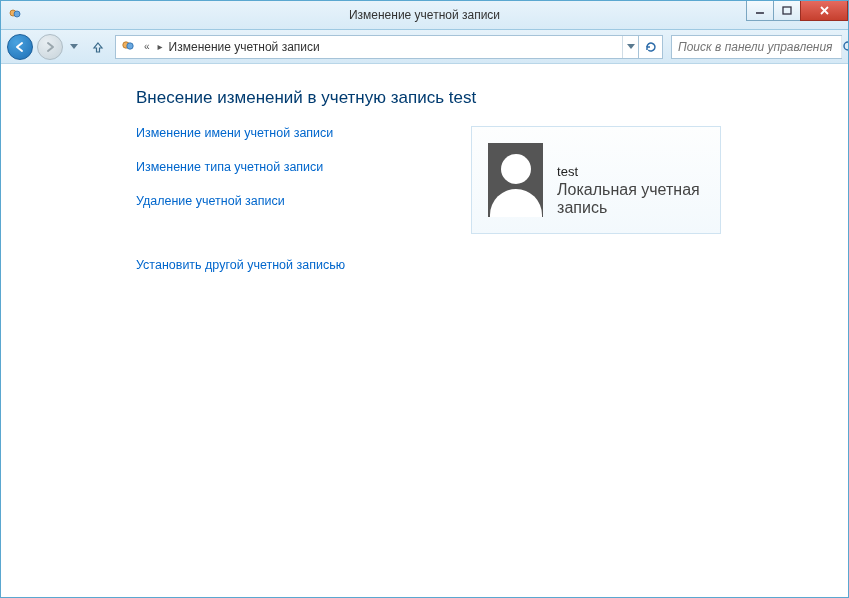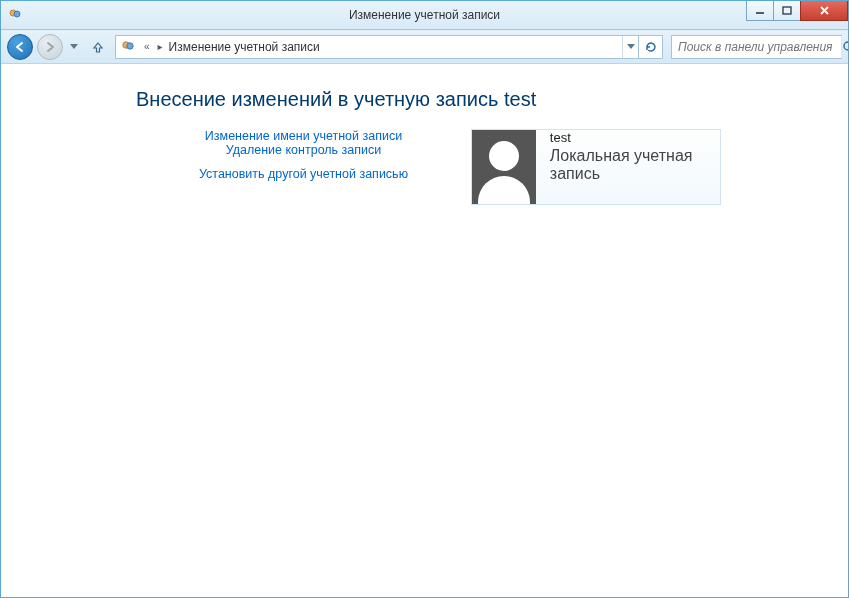--- a/index.html
+++ b/index.html
@@ -30,27 +30,27 @@
   .addrbar .tail { margin-left: auto; display: flex; align-items: center; height: 100%; flex-shrink: 0; }
   .addrbar .dropbtn { width: 16px; height: 100%; border-left: 1px solid #d0dde6; display: flex; align-items: center; justify-content: center; }
   .addrbar .refresh { width: 24px; height: 100%; border-left: 1px solid #a6c3d8; display: flex; align-items: center; justify-content: center; }
 
   .searchbox { width: 171px; height: 24px; background: #fff; border: 1px solid #a6c3d8; display: flex; align-items: center; margin-left: 4px; }
   .searchbox input { flex: 1; border: none; outline: none; font-size: 12px; padding: 0 6px; font-style: italic; color: #888; background: transparent; }
   .searchbox .sicon { width: 24px; height: 100%; display: flex; align-items: center; justify-content: center; border-left: 1px solid #e0e8ee; }
 
   
   .content { padding: 24px 0 0 135px; }
-  .heading { font-size: 20px; color: #003b70; margin-bottom: 18px; }
+  .heading { font-size: 17px; color: #003b70; margin-bottom: 18px; }
   .cols { display: flex; align-items: flex-start; }
-  .links { display: flex; flex-direction: column; gap: 0; width: 335px; align-items: center; }
+  .links { display: flex; flex-direction: column; gap: 20px; width: 335px; }
   .links a { color: #0066cc; font-size: 12.5px; text-decoration: none; cursor: pointer; }
   .links .gap { height: 10px; }
 
-  .usercard { border: 1px solid #cfe3f1; background: linear-gradient(#fdfefe, #f3f9fd); padding: 0; display: flex; align-items: flex-start; gap: 14px; width: 250px; }
+  .usercard { border: 1px solid #cfe3f1; background: linear-gradient(#fdfefe, #f3f9fd); padding: 16px; display: flex; align-items: flex-end; gap: 14px; width: 250px; }
   .avatar { width: 74px; height: 74px; background: #555; display: flex; align-items: center; justify-content: center; position: relative; overflow: hidden; }
   .avatar .head { width: 30px; height: 30px; border-radius: 50%; background: #fff; position: absolute; top: 11px; }
   .avatar .body { width: 52px; height: 40px; border-radius: 26px 26px 0 0; background: #fff; position: absolute; bottom: -12px; }
   .userinfo .uname { font-size: 13px; color: #222; }
   .userinfo .utype { font-size: 16px; color: #444; margin-top: 2px; }
 </style>
 </head>
 <body>
 
 <div class="titlebar">
@@ -137,21 +137,22 @@
       </svg>
     </div>
   </div>
 </div>
 
 <div class="content">
   <div class="heading">Внесение изменений в учетную запись test</div>
   <div class="cols">
     <div class="links">
       <a>Изменение имени учетной записи</a>
-      <a>Удаление контроль записи</a>
+      <a>Изменение типа учетной записи</a>
+      <a>Удаление учетной записи</a>
       <div class="gap"></div>
       <a>Установить другой учетной записью</a>
     </div>
     <div class="usercard">
       <div class="avatar">
         <div class="head"></div>
         <div class="body"></div>
       </div>
       <div class="userinfo">
         <div class="uname">test</div>

